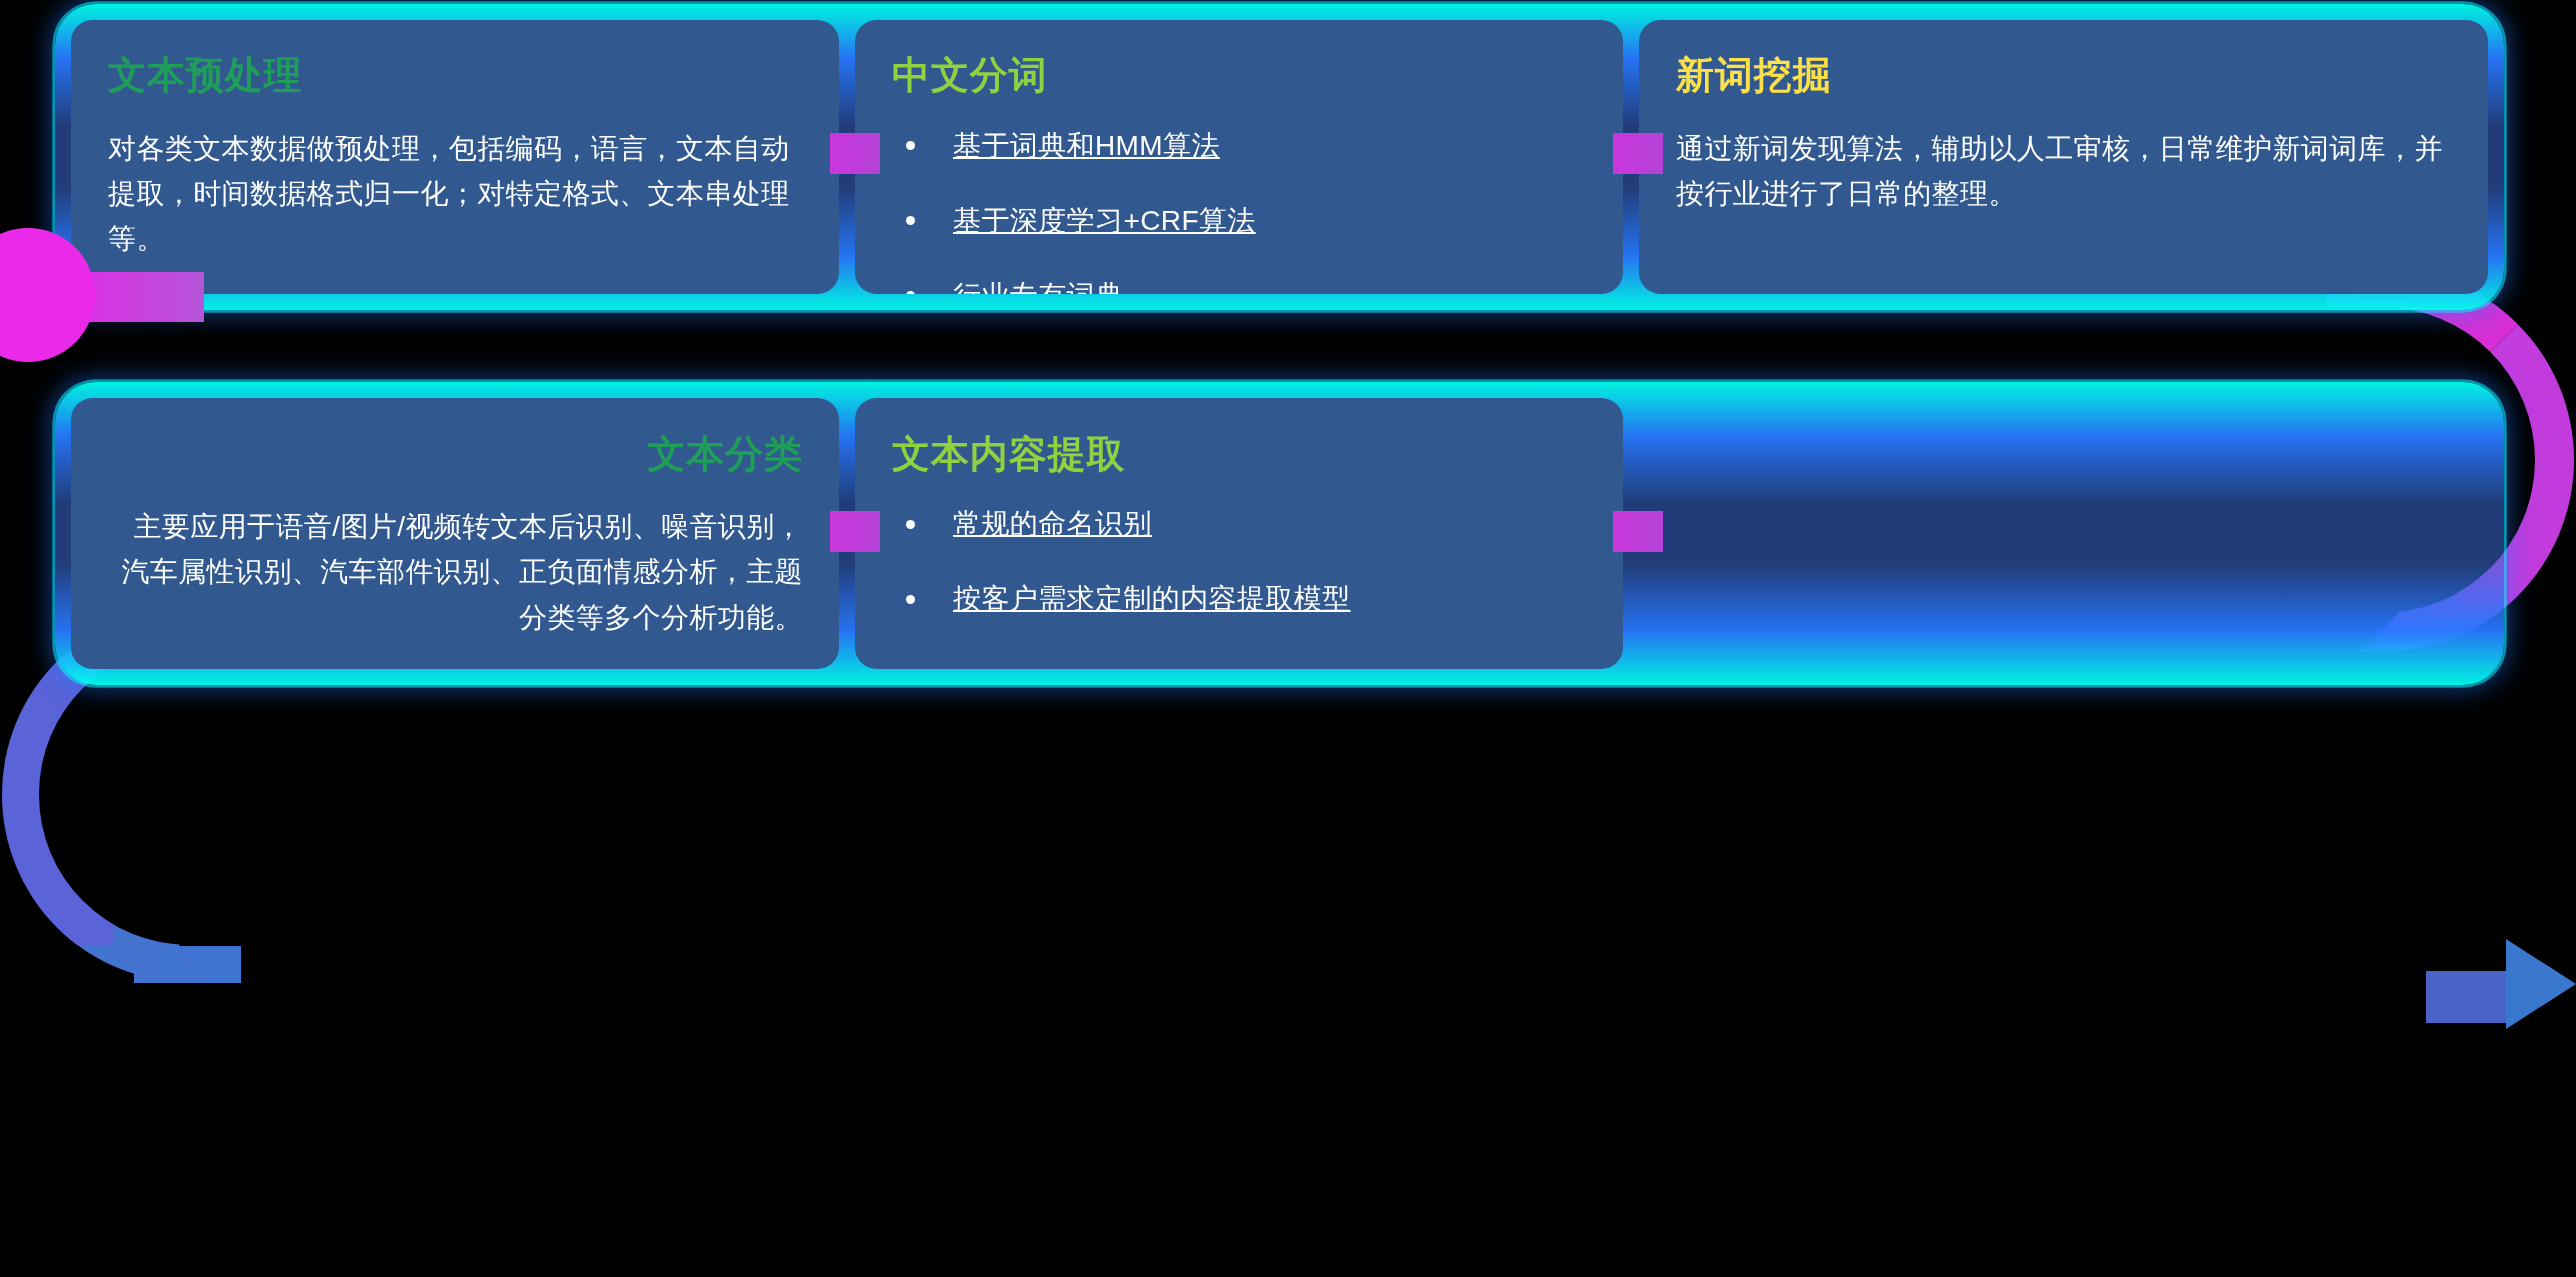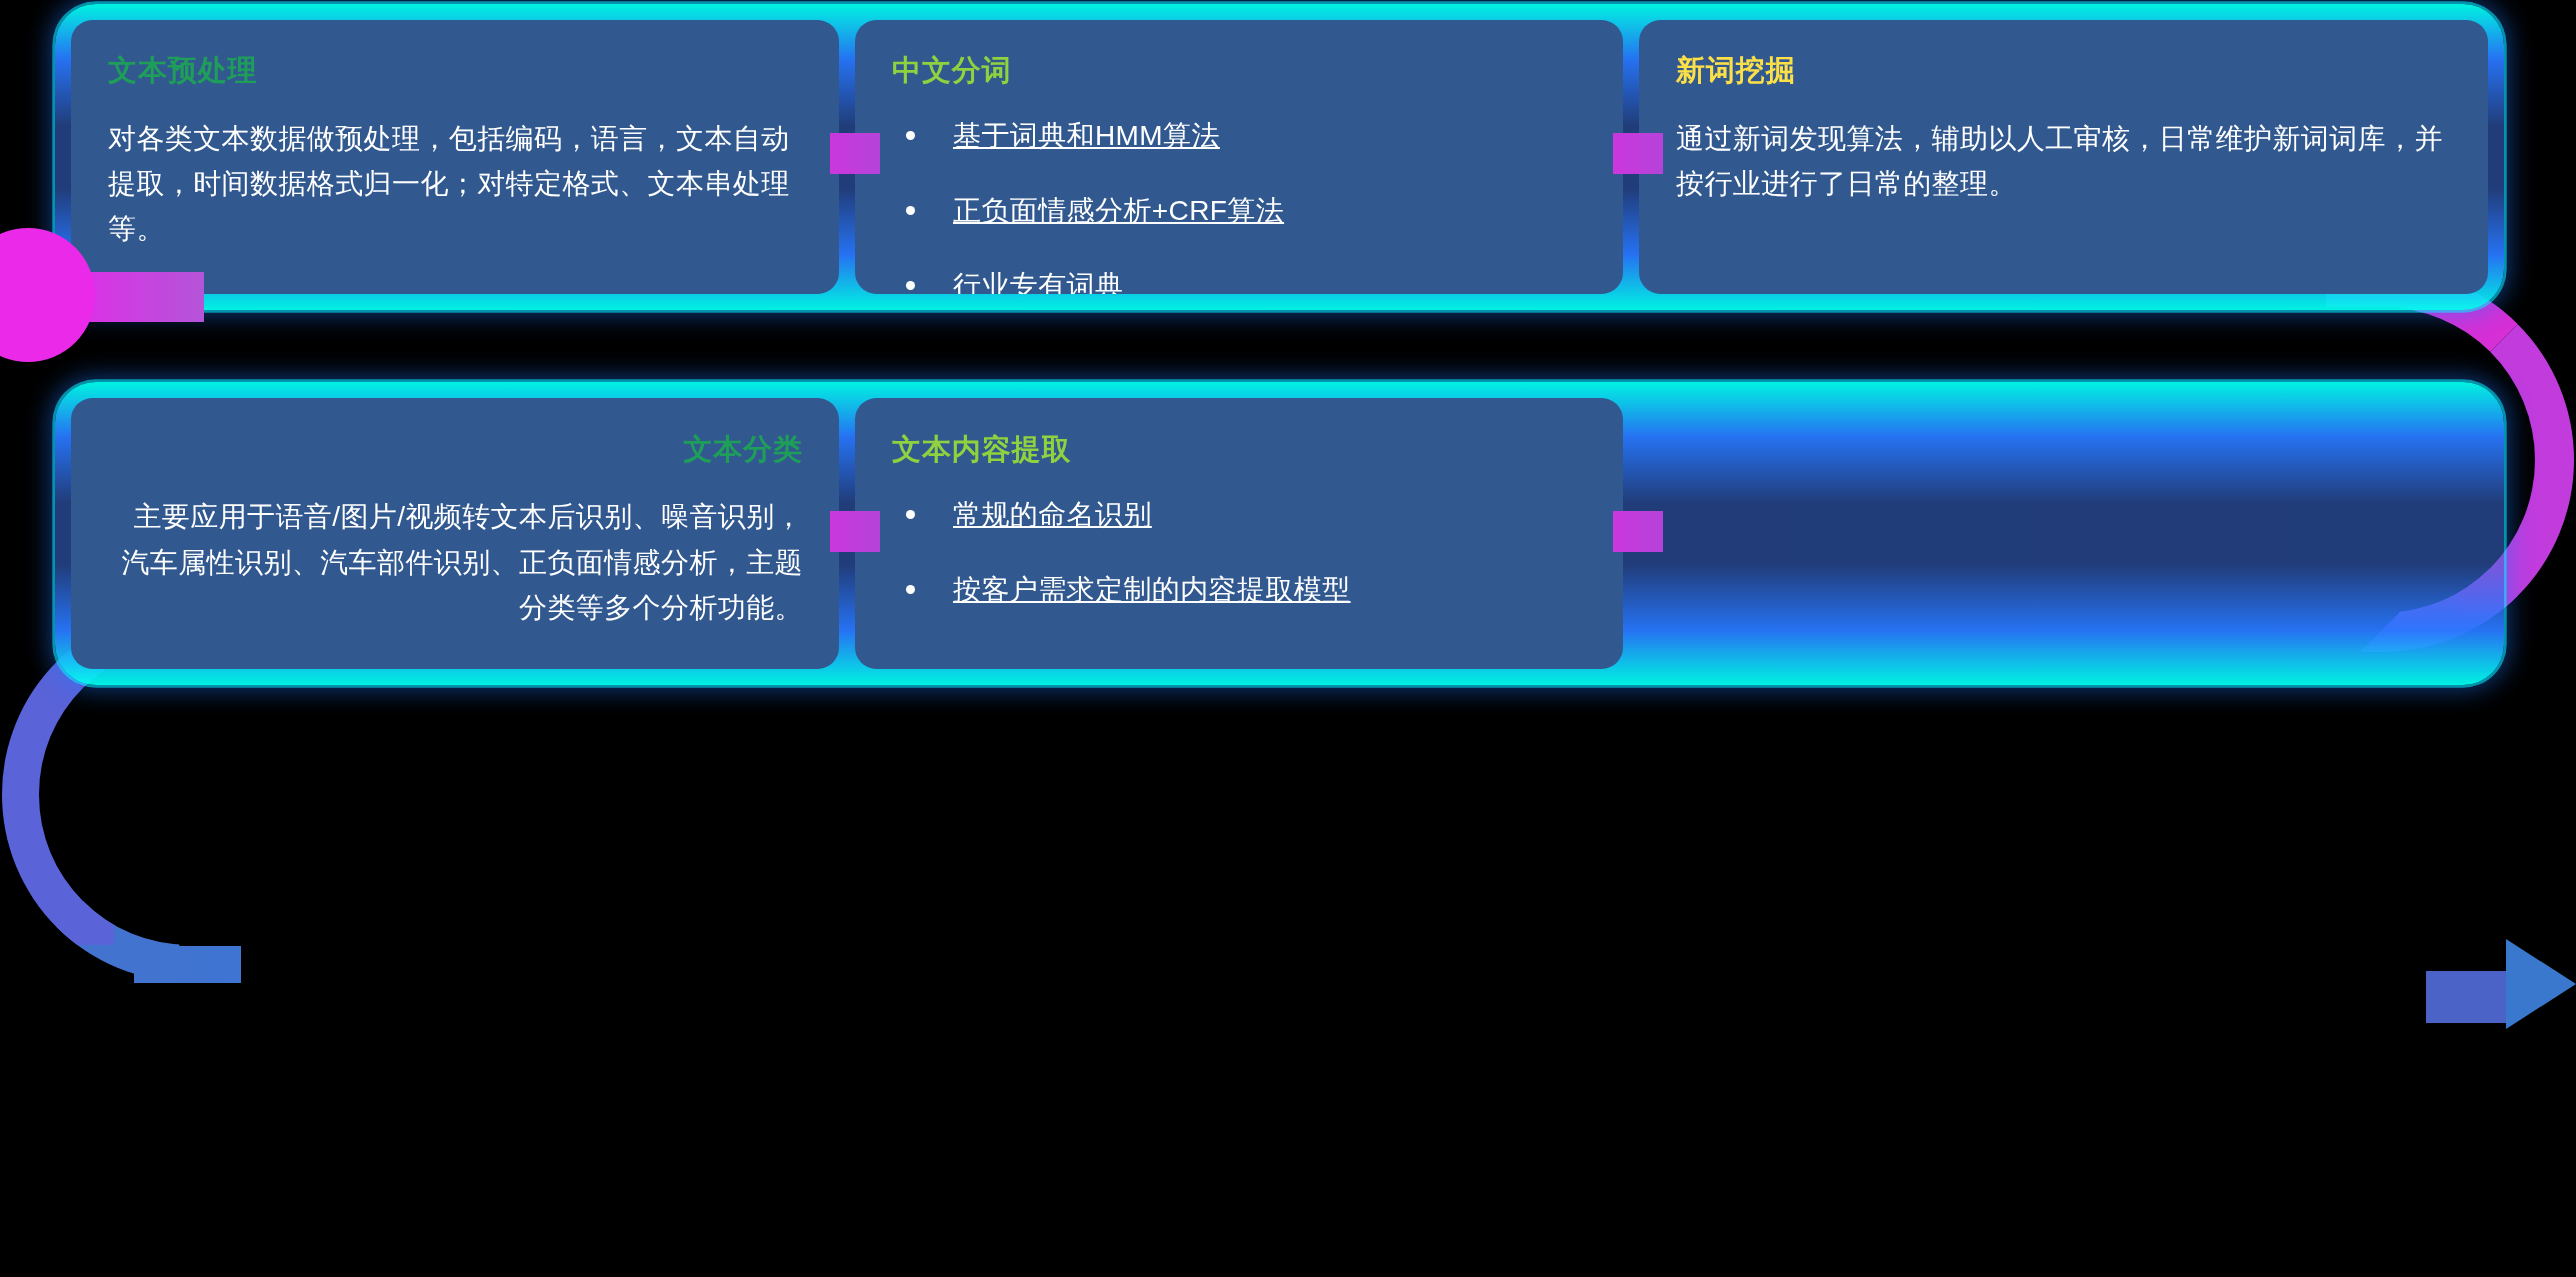--- a/index.html
+++ b/index.html
@@ -162,21 +162,21 @@
   .card {
     position: relative;
     background: #31598f;
     border-radius: 21.4px;
     box-sizing: border-box;
     padding: 25px 36px 21.4px 37px;
     overflow: hidden;
   }
 
   .card-title {
-    font-size: 29px;
+    font-size: 38px;
     font-weight: bold;
     line-height: 1.1;
     margin: 10.7px 0 0 0;
     letter-spacing: 0.9px;
     white-space: nowrap;
   }
   .t-green  { color: #1f9e5a; }
   .t-lgreen { color: #8fd13f; }
   .t-gold   { color: #fde047; }
 
@@ -245,21 +245,21 @@
 
       <div class="card" style="width:768px;margin-right:16px;">
         <div class="card-title t-green">文本预处理</div>
         <div class="card-body">对各类文本数据做预处理，包括编码，语言，文本自动提取，时间数据格式归一化；对特定格式、文本串处理等。</div>
       </div>
 
       <div class="card" style="width:768px;margin-right:16px;">
         <div class="card-title t-lgreen">中文分词</div>
         <ul class="card-list">
           <li>基于词典和HMM算法</li>
-          <li>正负面情感分析+CRF算法</li>
+          <li>基于深度学习+CRF算法</li>
           <li>行业专有词典</li>
         </ul>
       </div>
 
       <div class="card" style="flex:1;">
         <div class="card-title t-gold">新词挖掘</div>
         <div class="card-body">通过新词发现算法，辅助以人工审核，日常维护新词词库，并按行业进行了日常的整理。</div>
       </div>
 
     </div>

